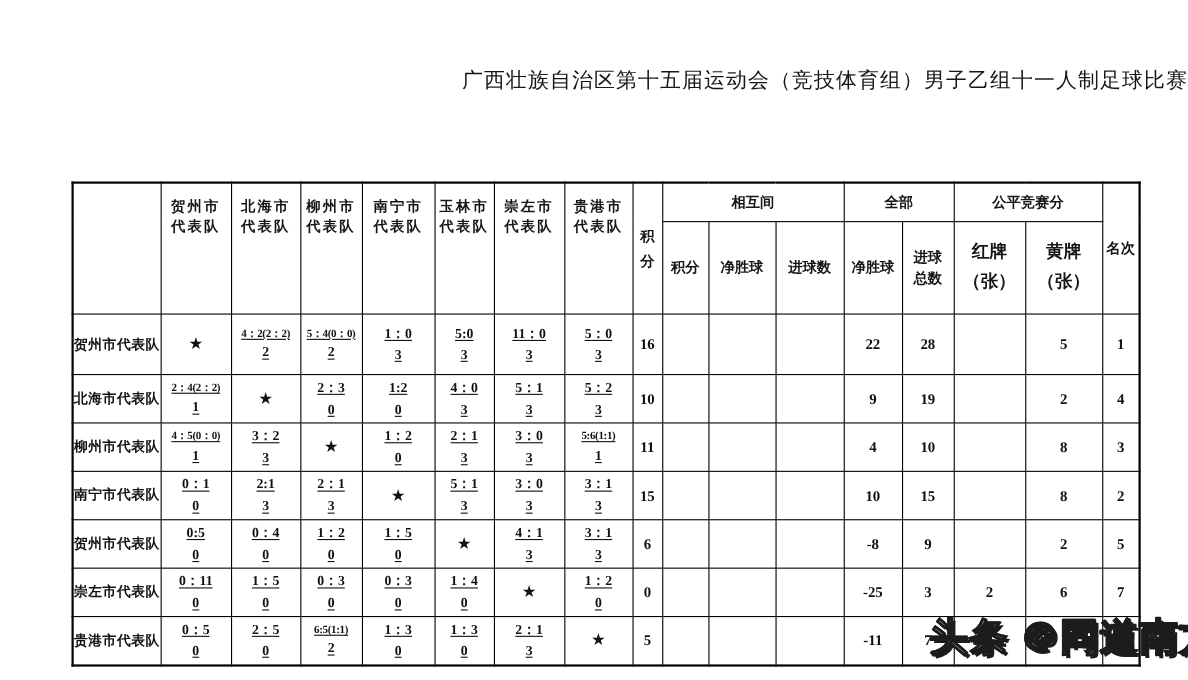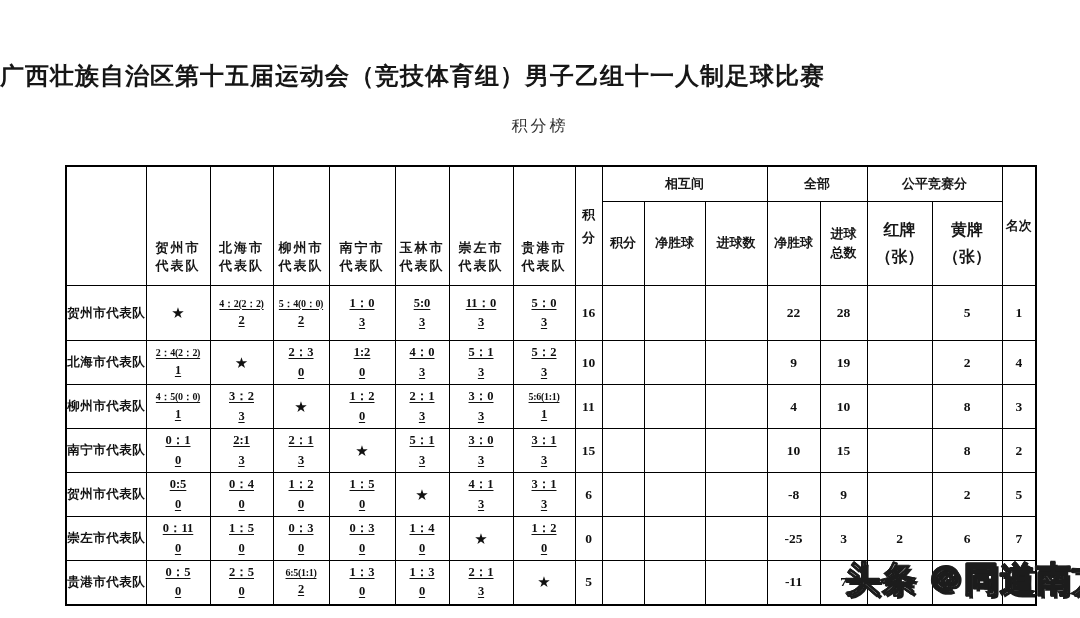--- a/index.html
+++ b/index.html
@@ -1,38 +1,38 @@
 <!DOCTYPE html>
 <html><head>
 <meta charset="utf-8">
 <style>
   html,body{margin:0;padding:0;}
   body{
     width:1080px;height:618px;background:#ffffff;position:relative;overflow:hidden;
     font-family:"Liberation Sans",sans-serif;color:#111;
   }
   .title{
-    text-align:left;padding-top:60px;font-size:24px;font-weight:700;letter-spacing:1px;color:#161616;
+    text-align:right;padding-top:60px;font-size:19px;font-weight:400;letter-spacing:1px;color:#161616;
   }
   .subtitle{
     text-align:center;margin-top:24px;font-size:16px;font-weight:500;letter-spacing:3px;color:#333;
   }
   table.standings{
     position:absolute;left:65px;top:165px;width:970px;border-collapse:collapse;table-layout:fixed;
     border:2px solid #000;
   }
   .standings th,.standings td{
     border:1px solid #000;text-align:center;vertical-align:middle;padding:0;overflow:hidden;
   }
   thead tr.r1{height:35px;}
   thead tr.r2{height:83px;}
   tbody tr{height:44px;padding-left:47px;}
   tbody tr:first-child{height:55px;}
   thead th{font-size:13px;font-weight:700;color:#161616;}
-  .teamhdr{height:96px;display:flex;flex-direction:column;justify-content:flex-end;align-items:center;padding:12px 0 10px;}
+  .teamhdr{height:96px;display:flex;flex-direction:column;justify-content:flex-start;align-items:center;padding:12px 0 10px;}
   .teamhdr span{letter-spacing:2px;}
   .vtext{width:15px;margin:0 auto;word-break:break-all;line-height:1.8;font-size:13px;}
   .twoline{line-height:1.7;font-size:16px;}
   .wrap2{width:30px;margin:0 auto;word-break:break-all;line-height:1.5;}
   .rowlabel{font-size:12.5px;font-weight:700;letter-spacing:0.5px;}
   td.num, td.frac{font-family:"Liberation Serif",serif;font-weight:700;}
   td.num{font-size:13.5px;}
   .frac .s,.frac .p{
     display:block;font-size:12.5px;line-height:1.55;
     text-decoration:underline;text-underline-offset:2px;text-decoration-thickness:1px;
@@ -44,21 +44,20 @@
     font-size:35px;font-weight:900;letter-spacing:1px;color:#ffffff;
     -webkit-text-stroke:1.4px #1c1c1c;
     text-shadow:3px 3px 0 #1c1c1c,1px 0 0 #1c1c1c,-1px 0 0 #1c1c1c,0 1px 0 #1c1c1c,0 -1px 0 #1c1c1c;
   }
 </style>
 </head>
 <body>
 
 <div class="page">
   <div class="title">广西壮族自治区第十五届运动会（竞技体育组）男子乙组十一人制足球比赛</div>
-  <div class="subtitle">积分榜</div>
 
   <table class="standings">
     <colgroup>
       <col style="width:80px">
         <col style="width:64px">
         <col style="width:63px">
         <col style="width:56px">
       <col style="width:66px">
         <col style="width:54px">
         <col style="width:64px">

